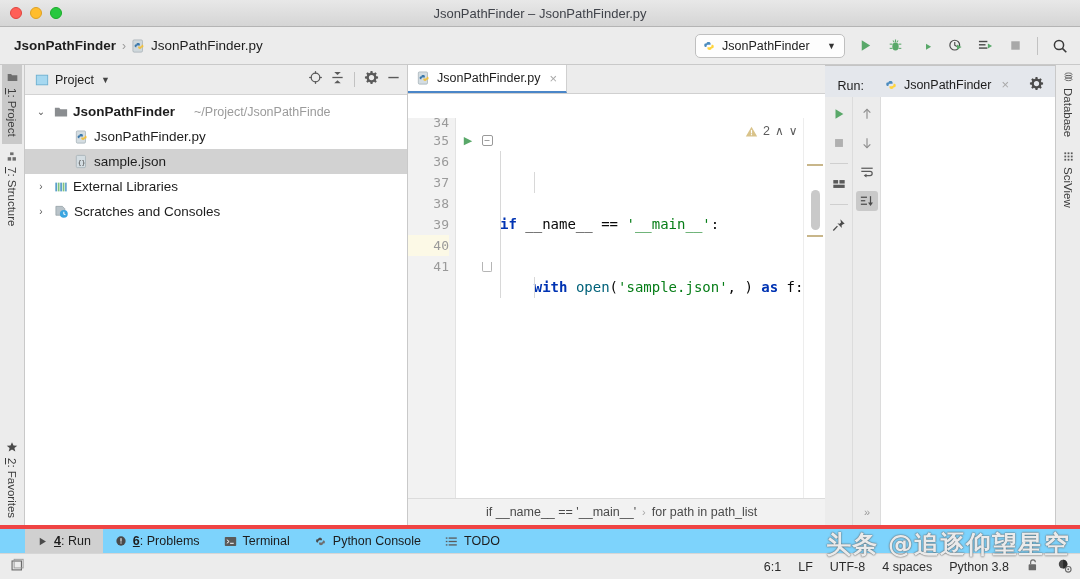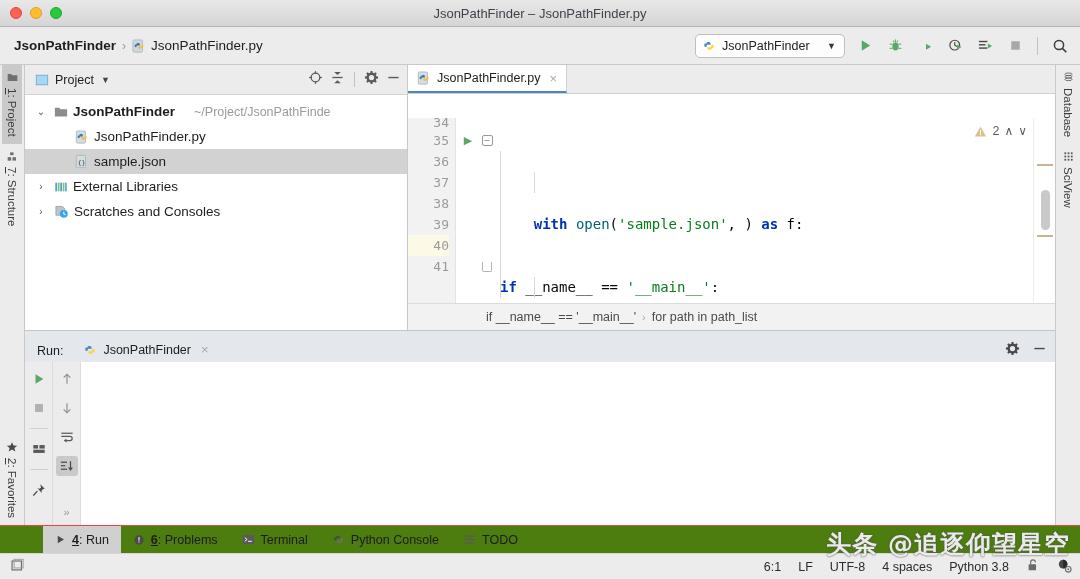--- a/index.html
+++ b/index.html
@@ -80,21 +80,21 @@
 
   
   .vstrip-right {
     width: 25px; flex: 0 0 25px;
     background: #ececec; border-left: 1px solid #c9c9c9;
     display: flex; flex-direction: column; align-items: center;
   }
   .vtab-r { writing-mode: vertical-rl; font-size: 11.5px; color: #3c3c3c;
             padding: 7px 4px; display: flex; align-items: center; gap: 5px; white-space: nowrap; }
 
-  .center-col { flex: 1 1 auto; display: flex; flex-direction: column; min-width: 0; }
+  .center-col { flex: 1 1 auto; display: flex; flex-direction: row; min-width: 0; }
   .upper-row { flex: 0 0 265px; display: flex; min-height: 0; }
 
   
   .project-panel {
     width: 383px; flex: 0 0 383px;
     display: flex; flex-direction: column;
     border-right: 1px solid #c9c9c9; background: #fff;
   }
   .pp-header {
     height: 30px; flex: 0 0 30px; background: #ececec;
@@ -209,23 +209,23 @@
   .console {
     flex: 1 1 auto; background: #fff; padding: 6px 0 0 8px;
     font-family: "DejaVu Sans Mono", monospace; font-size: 13px;
     line-height: 20px; overflow: hidden; white-space: pre;
   }
   .c-link { color: #1a4fd6; }
   .c-out { color: #000; }
 
   
   .bottom-bar {
-    height: 28px; flex: 0 0 28px; background: #4d7c0f;
-    border-top: 1px solid #ef4444;
-    display: flex; align-items: stretch; padding-left: 43px;
+    height: 28px; flex: 0 0 28px; background: #7dd3fc;
+    border-top: 4px solid #ef4444;
+    display: flex; align-items: stretch; padding-left: 25px;
     position: relative;
   }
   .bbtn {
     display: flex; align-items: center; gap: 6px; padding: 0 12px;
     font-size: 12.5px; color: #1d1d1d;
   }
   .bbtn.active { background: #d0d0d0; }
   .bbtn .u { text-decoration: underline; font-weight: 700; }
 
   
@@ -509,22 +509,22 @@
               <div style="height:21px"></div>
                 <div style="height:21px"></div>
               <div class="hl" style="height:21px"></div>
               <div style="height:21px;display:flex;align-items:center;justify-content:center;">
                 <span class="fold-end"></span>
               </div>
             </div>
 
             <div class="code">
               <div style="height:12px"></div>
+              <div class="line"><span class="kw">if</span> <span class="plain">__name__ == </span><span class="str">'__main__'</span><span class="plain">:</span></div>
               <div class="line"><span class="plain">    </span><span class="kw">with</span> <span class="fn">open</span><span class="plain">(</span><span class="str">'sample.json'</span><span class="plain">, ) </span><span class="kw">as</span><span class="plain"> f:</span></div>
-              <div class="line"><span class="kw">if</span> <span class="plain">__name__ == </span><span class="str">'__main__'</span><span class="plain">:</span></div>
               
               
               
               
               
               <div class="indent-guide" style="left:6px;top:33px;height:147px;"></div>
               <div class="indent-guide" style="left:39.5px;top:54px;height:21px;"></div>
               <div class="indent-guide" style="left:39.5px;top:159px;height:21px;"></div>
             </div>
 

